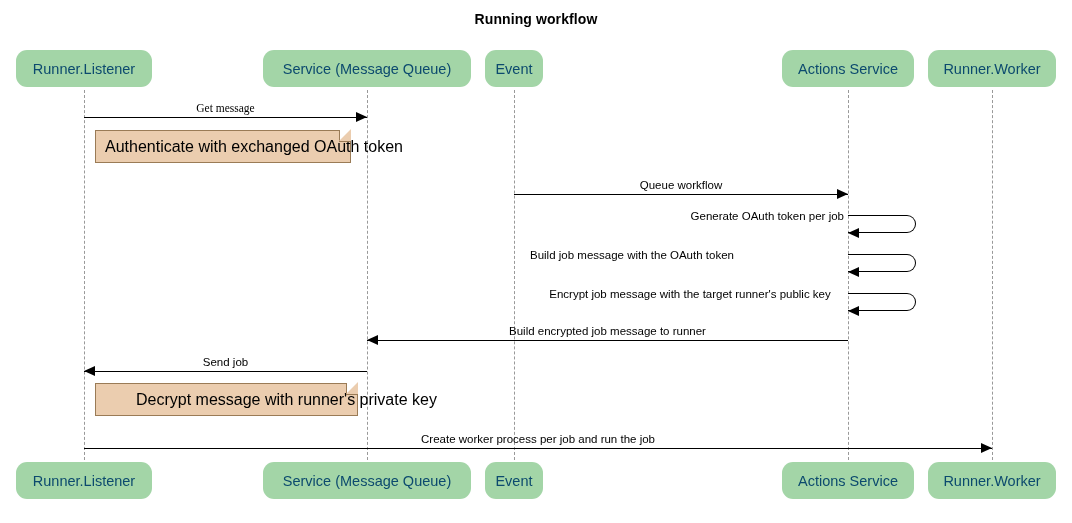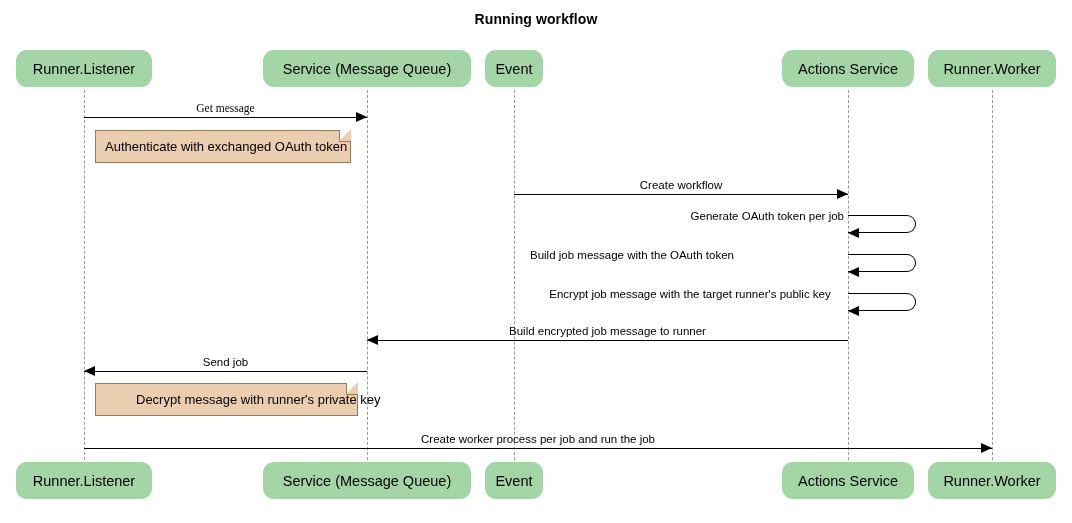--- a/index.html
+++ b/index.html
@@ -35,21 +35,21 @@
     border-left: 1px dashed #999999;
   }
   .actor-box {
     position: absolute;
     background: #A3D5A7;
     border-radius: 11px;
     display: flex;
     align-items: center;
     justify-content: center;
     font-size: 14.5px;
-    color: #000000;
+    color: #0c4a6e;
     box-sizing: border-box;
     white-space: nowrap;
   }
   .msg-line {
     position: absolute;
     height: 0;
     border-top: 1.6px solid #000000;
   }
   .msg-label {
     position: absolute;
@@ -78,21 +78,21 @@
     border-bottom-right-radius: 10px;
   }
 
   .note {
     position: absolute;
     background: #EBCDAF;
     border: 1px solid #9A7B56;
     box-sizing: border-box;
     display: flex;
     align-items: center;
-    font-size: 13px;
+    font-size: 16px;
     color: #000000;
     padding-left: 9px;
     white-space: nowrap;
   }
   .note-fold {
     position: absolute;
     right: -1px;
     top: -1px;
     width: 11px;
     height: 11px;
@@ -138,21 +138,21 @@
     <span>Actions Service</span>
   </div>
   <div class="actor-box" style="left:928px; top:50px; width:128px; height:37px;">
     <span>Runner.Worker</span>
   </div>
 
   <div class="msg-label" style="left:84px; top:102px; width:283px;font-family:Liberation Serif, serif;">Get message</div>
   <div class="msg-line" style="left:84px; top:117px; width:283px;"></div>
   <div class="arrow-head arrow-right" style="left:356px; top:112px;"></div>
 
-  <div class="msg-label" style="left:514px; top:179px; width:334px;">Create workflow</div>
+  <div class="msg-label" style="left:514px; top:179px; width:334px;">Queue workflow</div>
   <div class="msg-line" style="left:514px; top:194px; width:334px;"></div>
   <div class="arrow-head arrow-right" style="left:837px; top:189px;"></div>
 
   <div class="msg-label" style="left:530px; top:210px; width:314px; text-align:right;">Generate OAuth token per job</div>
   <div class="self-loop" style="left:848px; top:215px; width:68px; height:18px;"></div>
   <div class="arrow-head arrow-left" style="left:848px; top:228px;"></div>
 
   <div class="msg-label" style="left:530px; top:249px; width:314px; text-align:left;">Build job message with the OAuth token</div>
   <div class="self-loop" style="left:848px; top:254px; width:68px; height:18px;"></div>
   <div class="arrow-head arrow-left" style="left:848px; top:267px;"></div>

